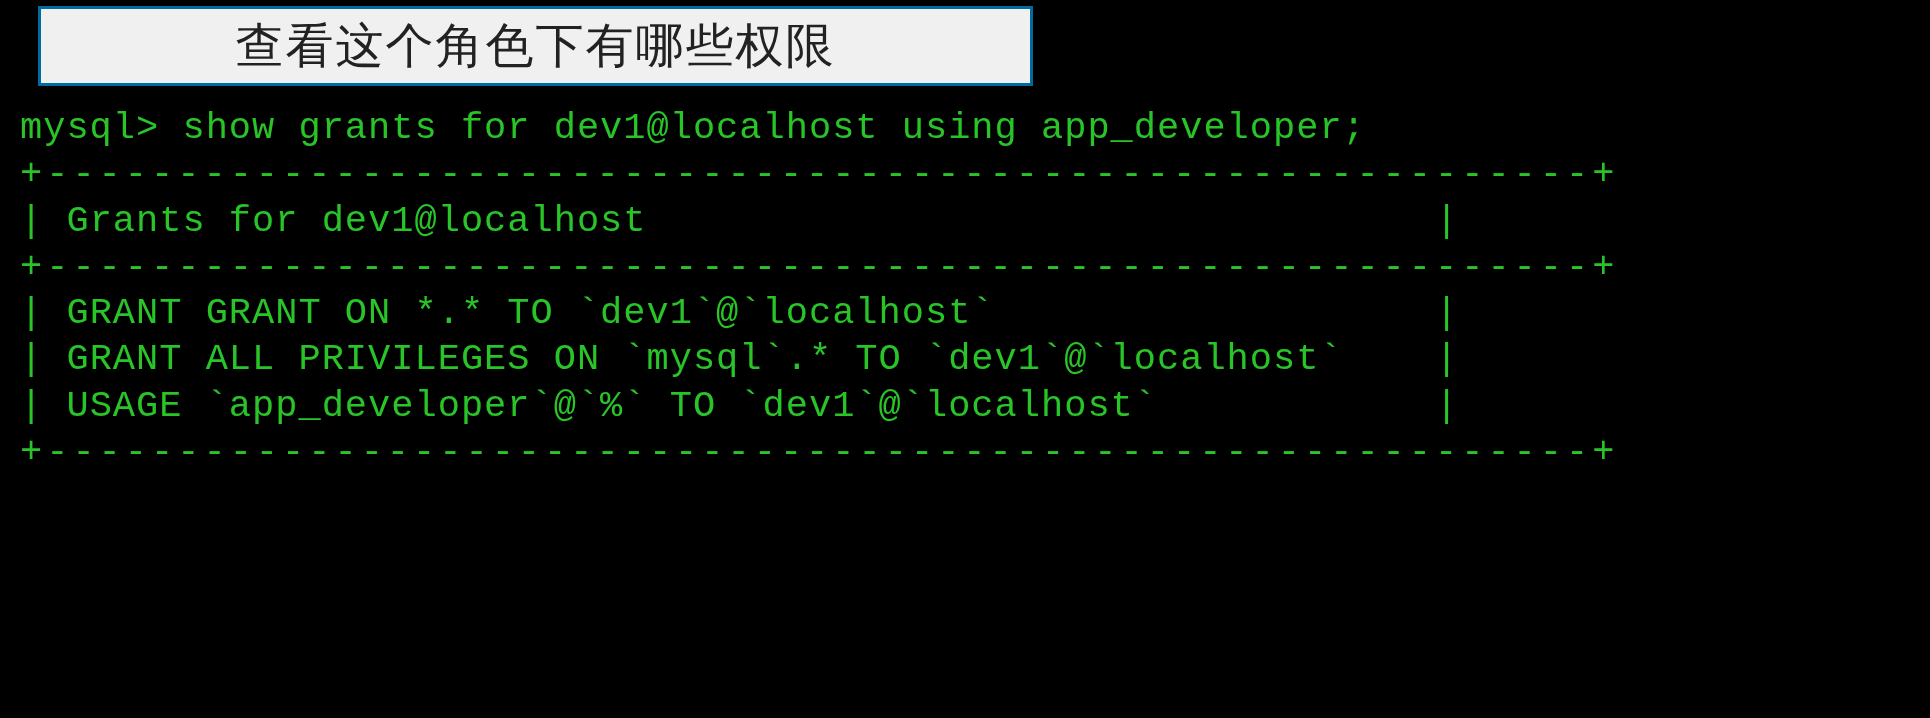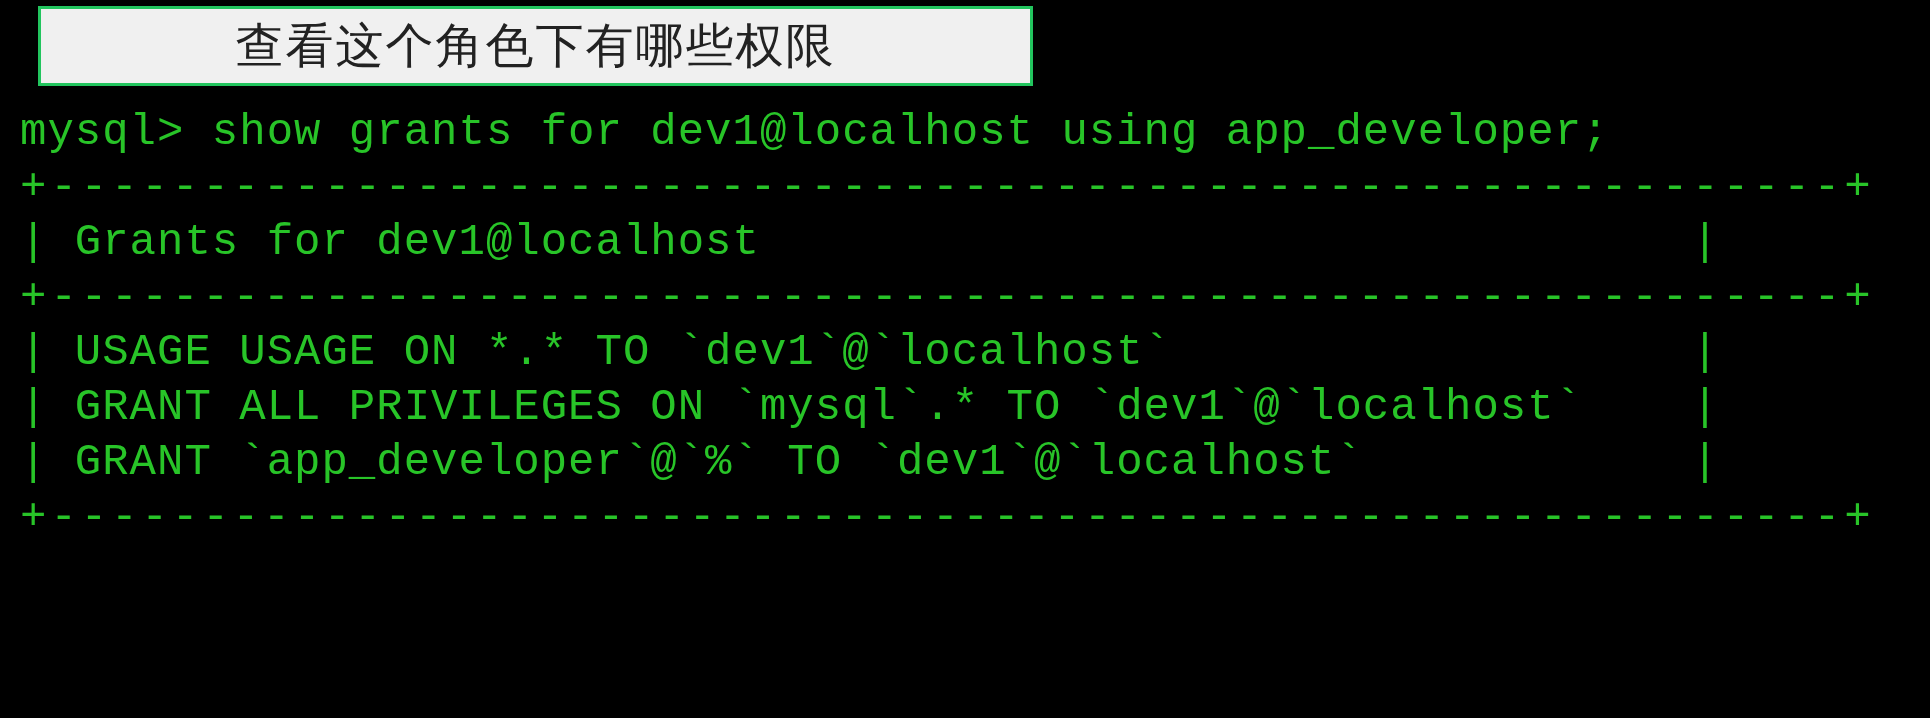--- a/index.html
+++ b/index.html
@@ -15,40 +15,40 @@
       overflow: hidden;
       position: relative;
     }
     .caption-box {
       position: absolute;
       top: 6px;
       left: 38px;
       width: 995px;
       height: 80px;
       background: #f0f0f0;
-      border: 3px solid #22c55e;
+      border: 3px solid #0369a1;
       display: flex;
       align-items: center;
       justify-content: center;
       z-index: 10;
     }
     .caption-text {
       font-family: "Microsoft YaHei", "SimHei", sans-serif;
       font-size: 48px;
       color: #222;
       letter-spacing: 2px;
     }
     .terminal {
       position: absolute;
       top: 95px;
       left: 0;
       width: 1930px;
       padding: 10px 20px 0 20px;
       color: #28c428;
-      font-size: 44px;
+      font-size: 37px;
       line-height: 1.25;
       letter-spacing: 1px;
       font-weight: 500;
     }
     .terminal .line {
       white-space: pre;
     }
     .dashline {
       white-space: pre;
       letter-spacing: 4px;
@@ -59,17 +59,17 @@
 
 <div class="caption-box">
   <span class="caption-text">查看这个角色下有哪些权限</span>
 </div>
 
 <div class="terminal">
   <div class="line"><span>mysql&gt; </span><span>show grants for dev1@localhost using app_developer;</span></div>
   <div class="dashline">+-----------------------------------------------------------+</div>
   <div class="line"><span>| </span><span>Grants for dev1@localhost</span><span>                                  |</span></div>
   <div class="dashline">+-----------------------------------------------------------+</div>
-  <div class="line"><span>| </span><span>USAGE USAGE ON *.* TO `dev1`@`localhost`</span><span>                   |</span></div>
+  <div class="line"><span>| </span><span>GRANT GRANT ON *.* TO `dev1`@`localhost`</span><span>                   |</span></div>
   <div class="line"><span>| </span><span>GRANT ALL PRIVILEGES ON `mysql`.* TO `dev1`@`localhost`</span><span>    |</span></div>
-  <div class="line"><span>| </span><span>GRANT `app_developer`@`%` TO `dev1`@`localhost`</span><span>            |</span></div>
+  <div class="line"><span>| </span><span>USAGE `app_developer`@`%` TO `dev1`@`localhost`</span><span>            |</span></div>
   <div class="dashline">+-----------------------------------------------------------+</div>
 </div>
 
 </body></html>

